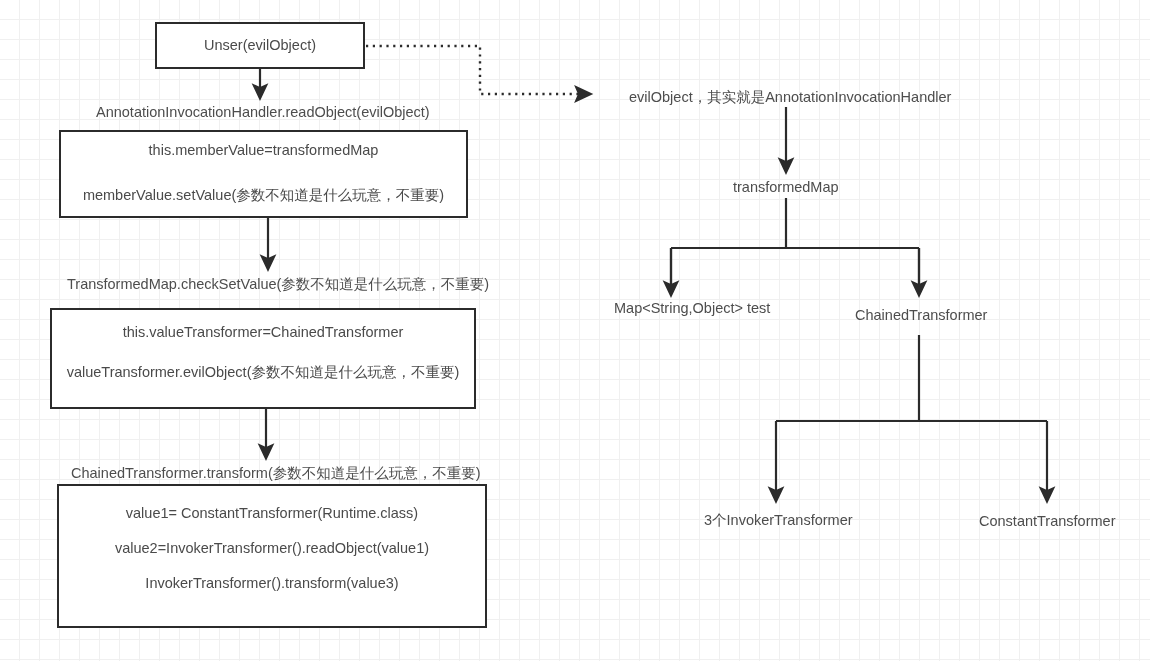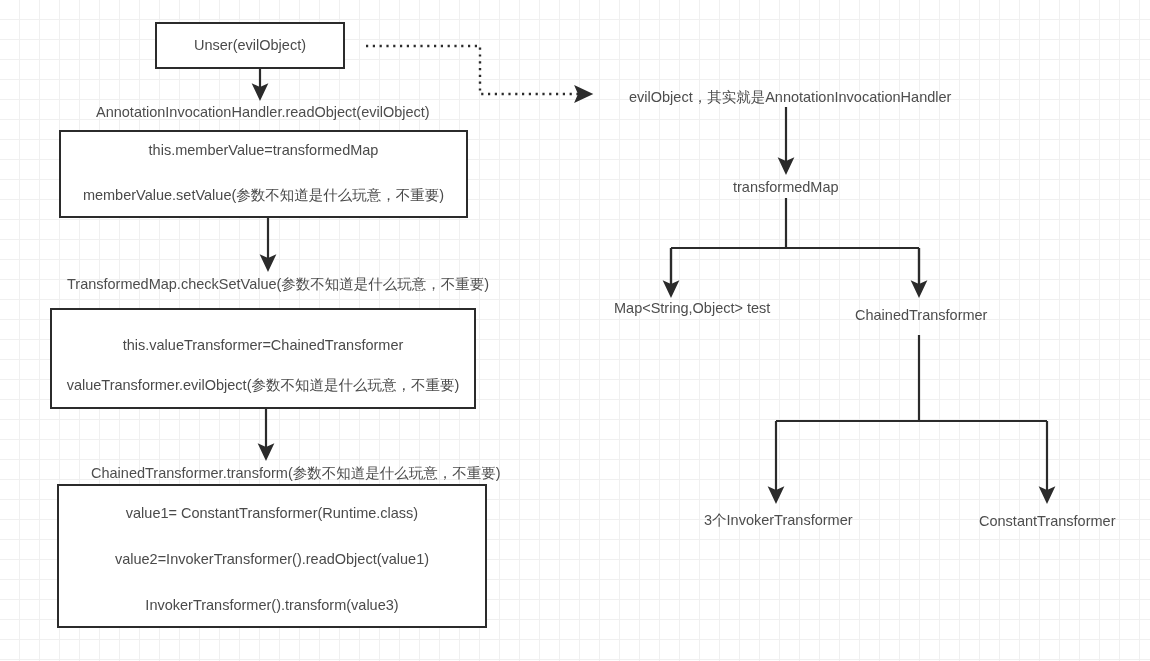--- a/index.html
+++ b/index.html
@@ -92,41 +92,41 @@
       <line x1="786" y1="107" x2="786" y2="171" marker-end="url(#arrowhead)"></line>
       <path d="M 786 198 L 786 248 M 671 248 L 919 248 M 671 248 L 671 290 M 919 248 L 919 290" stroke-linecap="butt"></path>
       <line x1="671" y1="248" x2="671" y2="294" marker-end="url(#arrowhead)"></line>
       <line x1="919" y1="248" x2="919" y2="294" marker-end="url(#arrowhead)"></line>
       <path d="M 919 335 L 919 421 M 776 421 L 1047 421" stroke-linecap="butt"></path>
       <line x1="776" y1="421" x2="776" y2="500" marker-end="url(#arrowhead)"></line>
       <line x1="1047" y1="421" x2="1047" y2="500" marker-end="url(#arrowhead)"></line>
     </g>
   </svg>
 
-  <div class="box" style="left:155px; top:22px; width:190px; height:47px; justify-content:center;">
+  <div class="box" style="left:155px; top:22px; width:210px; height:47px; justify-content:center;">
     <div class="line">Unser(evilObject)</div>
   </div>
 
   <div class="caption" style="left:96px; top:104px;">AnnotationInvocationHandler.readObject(evilObject)</div>
 
   <div class="box" style="left:59px; top:130px; width:409px; height:88px; padding-top:9px; gap:27px;">
     <div class="line">this.memberValue=transformedMap</div>
     <div class="line">memberValue.setValue(参数不知道是什么玩意，不重要)</div>
   </div>
 
   <div class="caption" style="left:67px; top:275px;">TransformedMap.checkSetValue(参数不知道是什么玩意，不重要)</div>
 
-  <div class="box" style="left:50px; top:308px; width:426px; height:101px; padding-top:13px; gap:22px;justify-content:center;">
+  <div class="box" style="left:50px; top:308px; width:426px; height:101px; padding-top:13px; gap:22px;">
     <div class="line">this.valueTransformer=ChainedTransformer</div>
     <div class="line">valueTransformer.evilObject(参数不知道是什么玩意，不重要)</div>
   </div>
 
-  <div class="caption" style="left:71px; top:464px;margin-left:20px;">ChainedTransformer.transform(参数不知道是什么玩意，不重要)</div>
+  <div class="caption" style="left:71px; top:464px;">ChainedTransformer.transform(参数不知道是什么玩意，不重要)</div>
 
-  <div class="box" style="left:57px; top:484px; width:430px; height:144px; padding-top:18px; gap:28px;">
+  <div class="box" style="left:57px; top:484px; width:430px; height:144px; padding-top:18px; gap:17px;">
     <div class="line">value1= ConstantTransformer(Runtime.class)</div>
     <div class="line">value2=InvokerTransformer().readObject(value1)</div>
     <div class="line">InvokerTransformer().transform(value3)</div>
   </div>
 
   <div class="node-label" style="left:629px; top:88px;">evilObject，其实就是AnnotationInvocationHandler</div>
 
   <div class="node-label" style="left:733px; top:179px;">transformedMap</div>
 
   <div class="node-label" style="left:614px; top:300px;">Map&lt;String,Object&gt; test</div>

